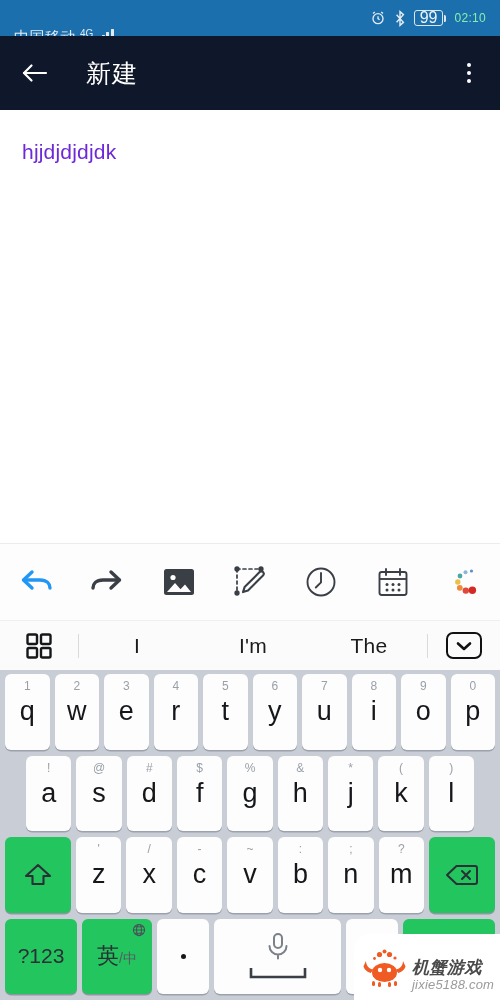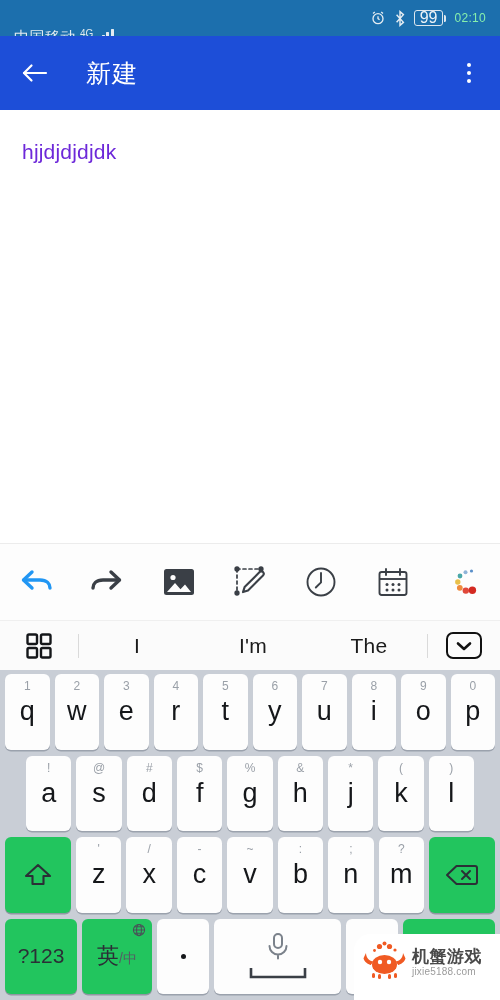--- a/index.html
+++ b/index.html
@@ -35,21 +35,21 @@
     border: 1.5px solid #dce6ee; border-radius: 3px;
     padding: 0 3px; height: 16px; min-width: 29px;
     display: flex; align-items: center; justify-content: center;
   }
   .battery-num { font-size: 16px; color: #eef4f8; letter-spacing: -.3px; }
   .battery-cap { width: 2.5px; height: 7px; background: #dce6ee; border-radius: 0 1.5px 1.5px 0; margin-left: 1px; }
   .sb-time { font-size: 12px; color: #86efac; letter-spacing: .3px; }
 
   
   .appbar {
-    height: 74px; background: #1d4ed8;
+    height: 74px; background: #0f172a;
     display: flex; align-items: center; padding: 0 18px;
     position: relative;
   }
   .back-btn { width: 34px; height: 34px; display: flex; align-items: center; justify-content: center; cursor: pointer; }
   .appbar-title {
     font-size: 25px; color: #ffffff; margin-left: 34px; letter-spacing: 1px;
     font-weight: 400;
   }
   .overflow-btn {
     position: absolute; right: 16px; top: 50%; transform: translateY(-50%);
@@ -135,26 +135,27 @@
   .lang-label .small { font-size: 14px; color: #555b63; }
   .lang-globe { position: absolute; top: 4px; right: 6px; }
   .dot-glyph { width: 5px; height: 5px; border-radius: 50%; background: #15171a; }
   .space-inner { display: flex; flex-direction: column; align-items: center; justify-content: center; gap: 2px; }
 
   
   .watermark {
     position: absolute; right: 0; bottom: 0;
     width: 146px; height: 66px;
     background: #ffffff; border-top-left-radius: 16px;
-    display: flex; align-items: center; gap: 6px;
-    padding: 6px 8px 14px 8px;
+    display: flex; align-items: flex-end; gap: 6px;
+    padding: 6px 8px 7px 8px;
+    font-style: italic;
   }
   .wm-text { display: flex; flex-direction: column; justify-content: center; }
   .wm-title { font-size: 17px; color: #4a4a4a; letter-spacing: .5px; line-height: 1.1; font-weight: 700; }
-  .wm-url { font-size: 10px; color: #9b9b9b; letter-spacing: .2px; line-height: 1.2; }
+  .wm-url { font-size: 13px; color: #9b9b9b; letter-spacing: .2px; line-height: 1.2; }
 </style>
 </head>
 <body>
 
 <div id="app">
 
   <div class="statusbar">
     <div class="sb-left">
       <span class="sb-carrier">中国移动</span>
       <span class="sb-net">4G</span>

